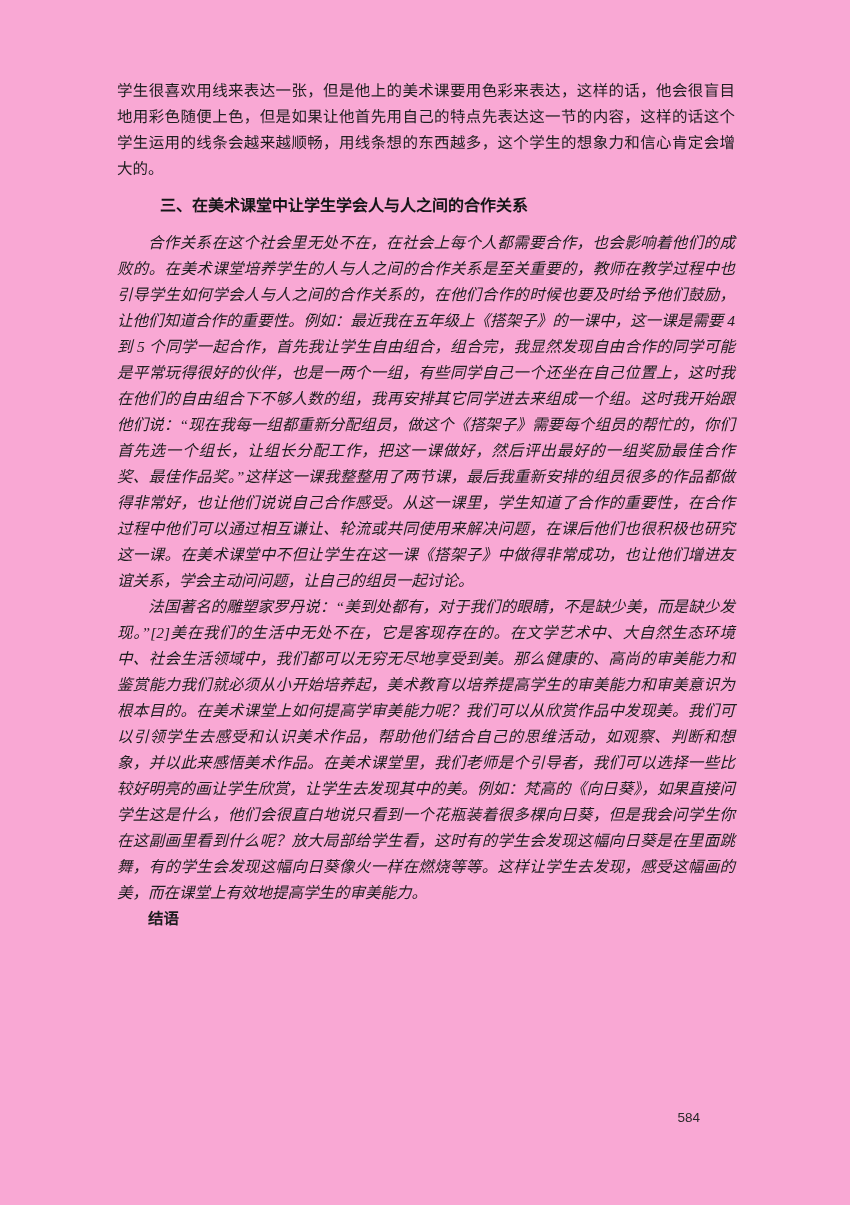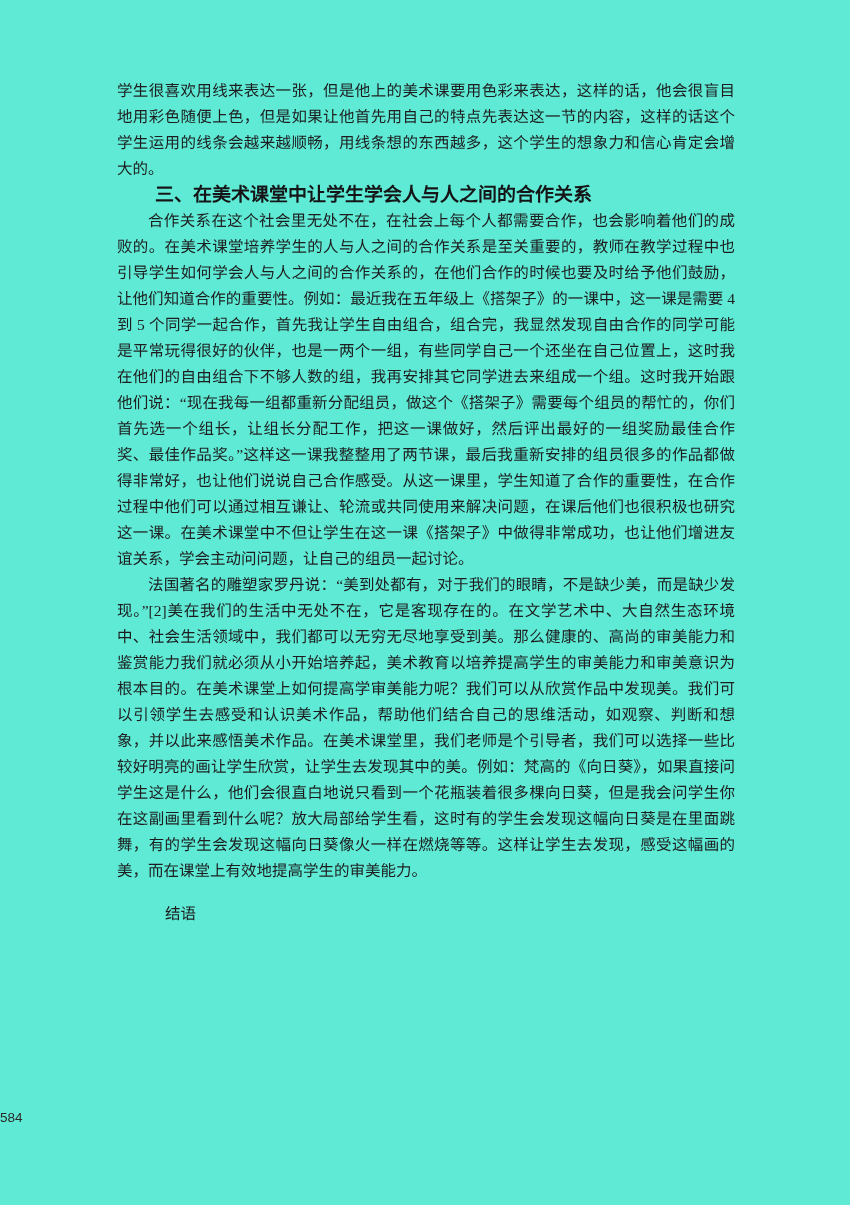--- a/index.html
+++ b/index.html
@@ -12,61 +12,62 @@
     width: 850px;
     height: 1205px;
     position: relative;
     overflow: hidden;
   }
   .page {
     position: absolute;
     left: 0; top: 0;
     width: 850px;
     height: 1205px;
-    background: #5eead4;
+    background: #f9a8d4;
   }
   .content {
     position: absolute;
     left: 117px;
     top: 78px;
     width: 618px;
     color: #1d1d1f;
     font-family: "Liberation Serif", "DejaVu Serif", serif;
     font-size: 15.5px;
     line-height: 26px;
     text-align: justify;
     text-justify: inter-ideograph;
   }
   .para {
     margin: 0;
     word-break: break-all;
   }
   .para.indent {
     text-indent: 2em;
+    font-style: italic;
   }
   .heading {
-    margin: 0;
+    margin: 11px;
     font-family: "Liberation Sans", "DejaVu Sans", sans-serif;
     font-weight: bold;
-    font-size: 19px;
+    font-size: 16px;
     line-height: 26px;
     text-indent: 2em;
     color: #151517;
   }
   .subheading {
-    margin: 17px;
-    font-weight: normal;
+    margin: 0;
+    font-weight: bold;
     text-indent: 2em;
   }
   .page-number {
     position: absolute;
     left: 0;
     top: 1110px;
     width: 700px;
-    text-align: left;
+    text-align: right;
     font-family: "Liberation Sans", "DejaVu Sans", sans-serif;
     font-size: 13.5px;
     color: #2a2a2a;
   }
 </style>
 </head>
 <body>
 
 <div class="page">
   <div class="content">

